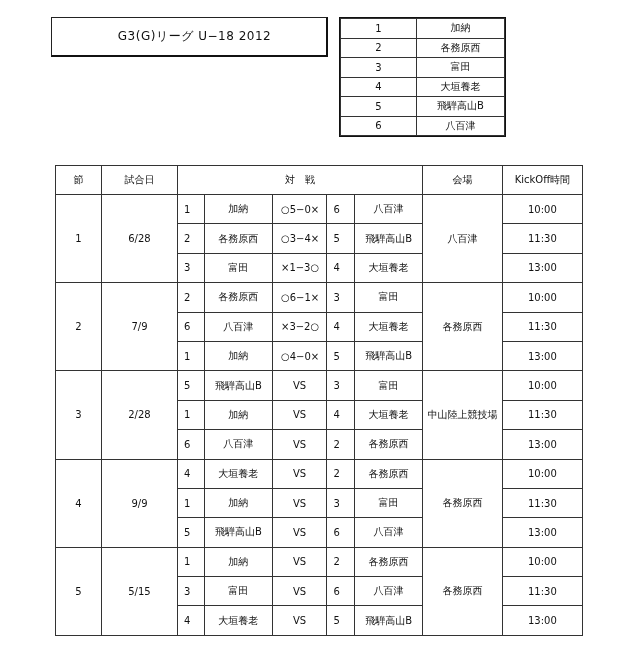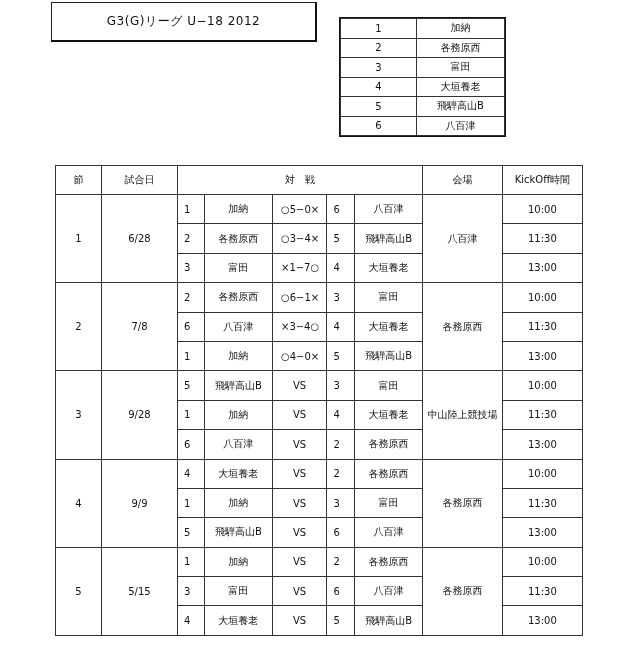--- a/index.html
+++ b/index.html
@@ -1,21 +1,21 @@
 <!DOCTYPE html>
 <html><head>
 <meta charset="utf-8">
 <style>
   html, body { margin:0; padding:0; background:#ffffff; }
   body { width:629px; height:645px; position:relative; overflow:hidden;
          font-family:"DejaVu Sans", sans-serif; color:#111; font-size:10px; }
-  .title-box { position:absolute; left:51px; top:2px; width:263px; height:37px;
+  .title-box { position:absolute; left:51px; top:17px; width:263px; height:37px;
                border:1px solid #222; border-right:2px solid #111; border-bottom:2px solid #111;
                display:flex; align-items:center; justify-content:center;
-               font-size:12px; letter-spacing:0.5px; background:#fff; }
+               font-size:12px; letter-spacing:0.5px; background:#fff;padding-left:11px; }
   table { border-collapse:collapse; position:absolute; }
   .teams { left:340px; top:18px; }
   .teams td { border:1px solid #333; height:18.5px; padding:0; text-align:center; font-size:10px; }
   .teams td.num { width:75px; }
   .teams td.name { width:87px; }
   .teams { outline:1px solid #111; }
   .main { left:55px; top:165px; width:528px; }
   .main td, .main th { border:1px solid #333; padding:0; text-align:center; font-weight:normal; font-size:10px; }
   .main th { height:28px; }
   .main td { height:28.4px; }
@@ -90,55 +90,55 @@
         <td class="c-n1">2</td>
         <td class="c-home">各務原西</td>
         <td class="c-score" style="">○3−4×</td>
         <td class="c-n2">5</td>
         <td class="c-away">飛騨高山B</td>
         <td class="c-time">11:30</td>
       </tr>
       <tr>
         <td class="c-n1">3</td>
         <td class="c-home">富田</td>
-        <td class="c-score" style="">×1−7○</td>
+        <td class="c-score" style="">×1−3○</td>
         <td class="c-n2">4</td>
         <td class="c-away">大垣養老</td>
         <td class="c-time">13:00</td>
       </tr>
       <tr>
         <td class="c-setsu" rowspan="3">2</td>
-        <td class="c-date" rowspan="3">7/8</td>
+        <td class="c-date" rowspan="3">7/9</td>
         <td class="c-n1">2</td>
         <td class="c-home">各務原西</td>
         <td class="c-score" style="">○6−1×</td>
         <td class="c-n2">3</td>
         <td class="c-away">富田</td>
         <td class="c-venue" rowspan="3">各務原西</td>
         <td class="c-time">10:00</td>
       </tr>
       <tr>
         <td class="c-n1">6</td>
         <td class="c-home">八百津</td>
-        <td class="c-score" style="">×3−4○</td>
+        <td class="c-score" style="">×3−2○</td>
         <td class="c-n2">4</td>
         <td class="c-away">大垣養老</td>
         <td class="c-time">11:30</td>
       </tr>
       <tr>
         <td class="c-n1">1</td>
         <td class="c-home">加納</td>
         <td class="c-score" style="">○4−0×</td>
         <td class="c-n2">5</td>
         <td class="c-away">飛騨高山B</td>
         <td class="c-time">13:00</td>
       </tr>
       <tr>
         <td class="c-setsu" rowspan="3">3</td>
-        <td class="c-date" rowspan="3">9/28</td>
+        <td class="c-date" rowspan="3">2/28</td>
         <td class="c-n1">5</td>
         <td class="c-home">飛騨高山B</td>
         <td class="c-score" style="text-align:center !important;padding-left:0 !important;">VS</td>
         <td class="c-n2">3</td>
         <td class="c-away">富田</td>
         <td class="c-venue" rowspan="3">中山陸上競技場</td>
         <td class="c-time">10:00</td>
       </tr>
       <tr>
         <td class="c-n1">1</td>

